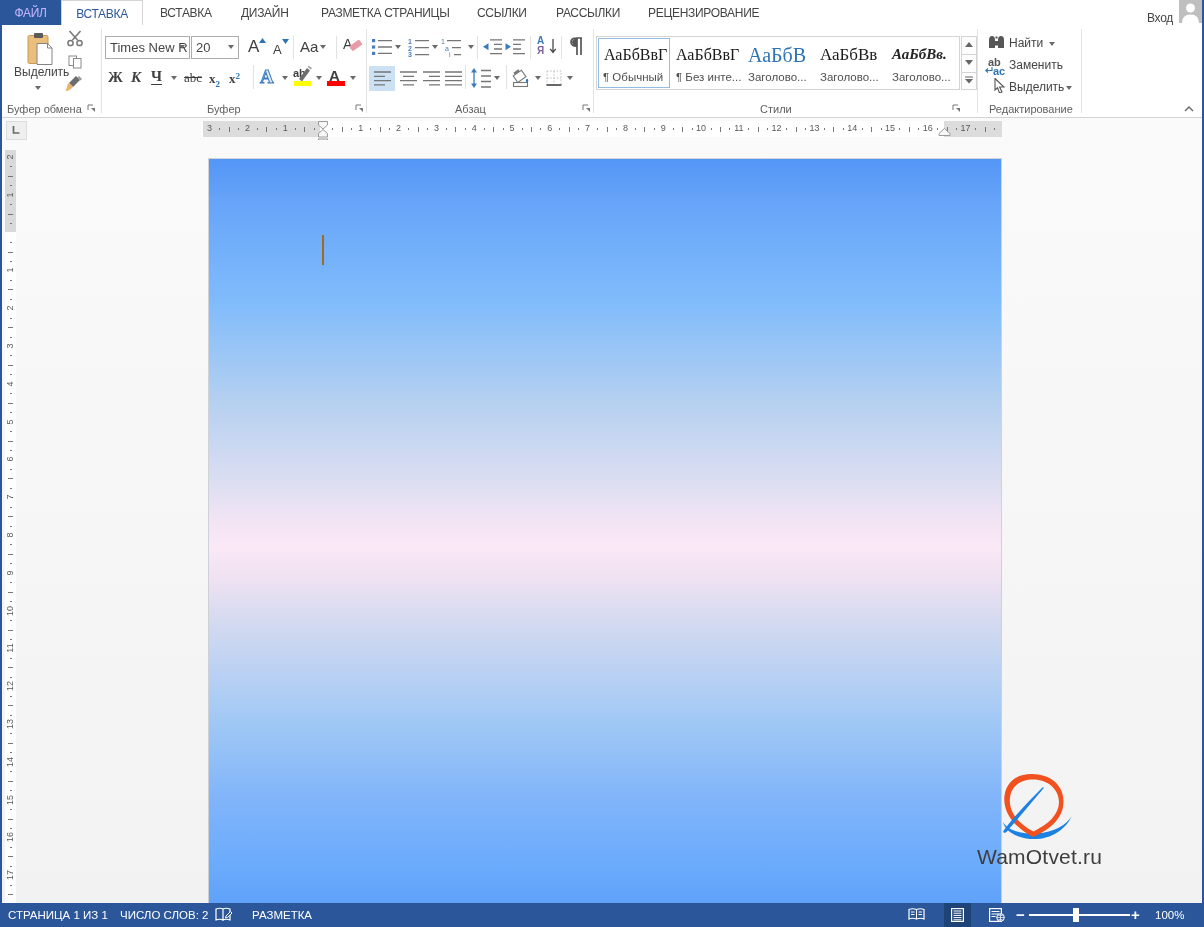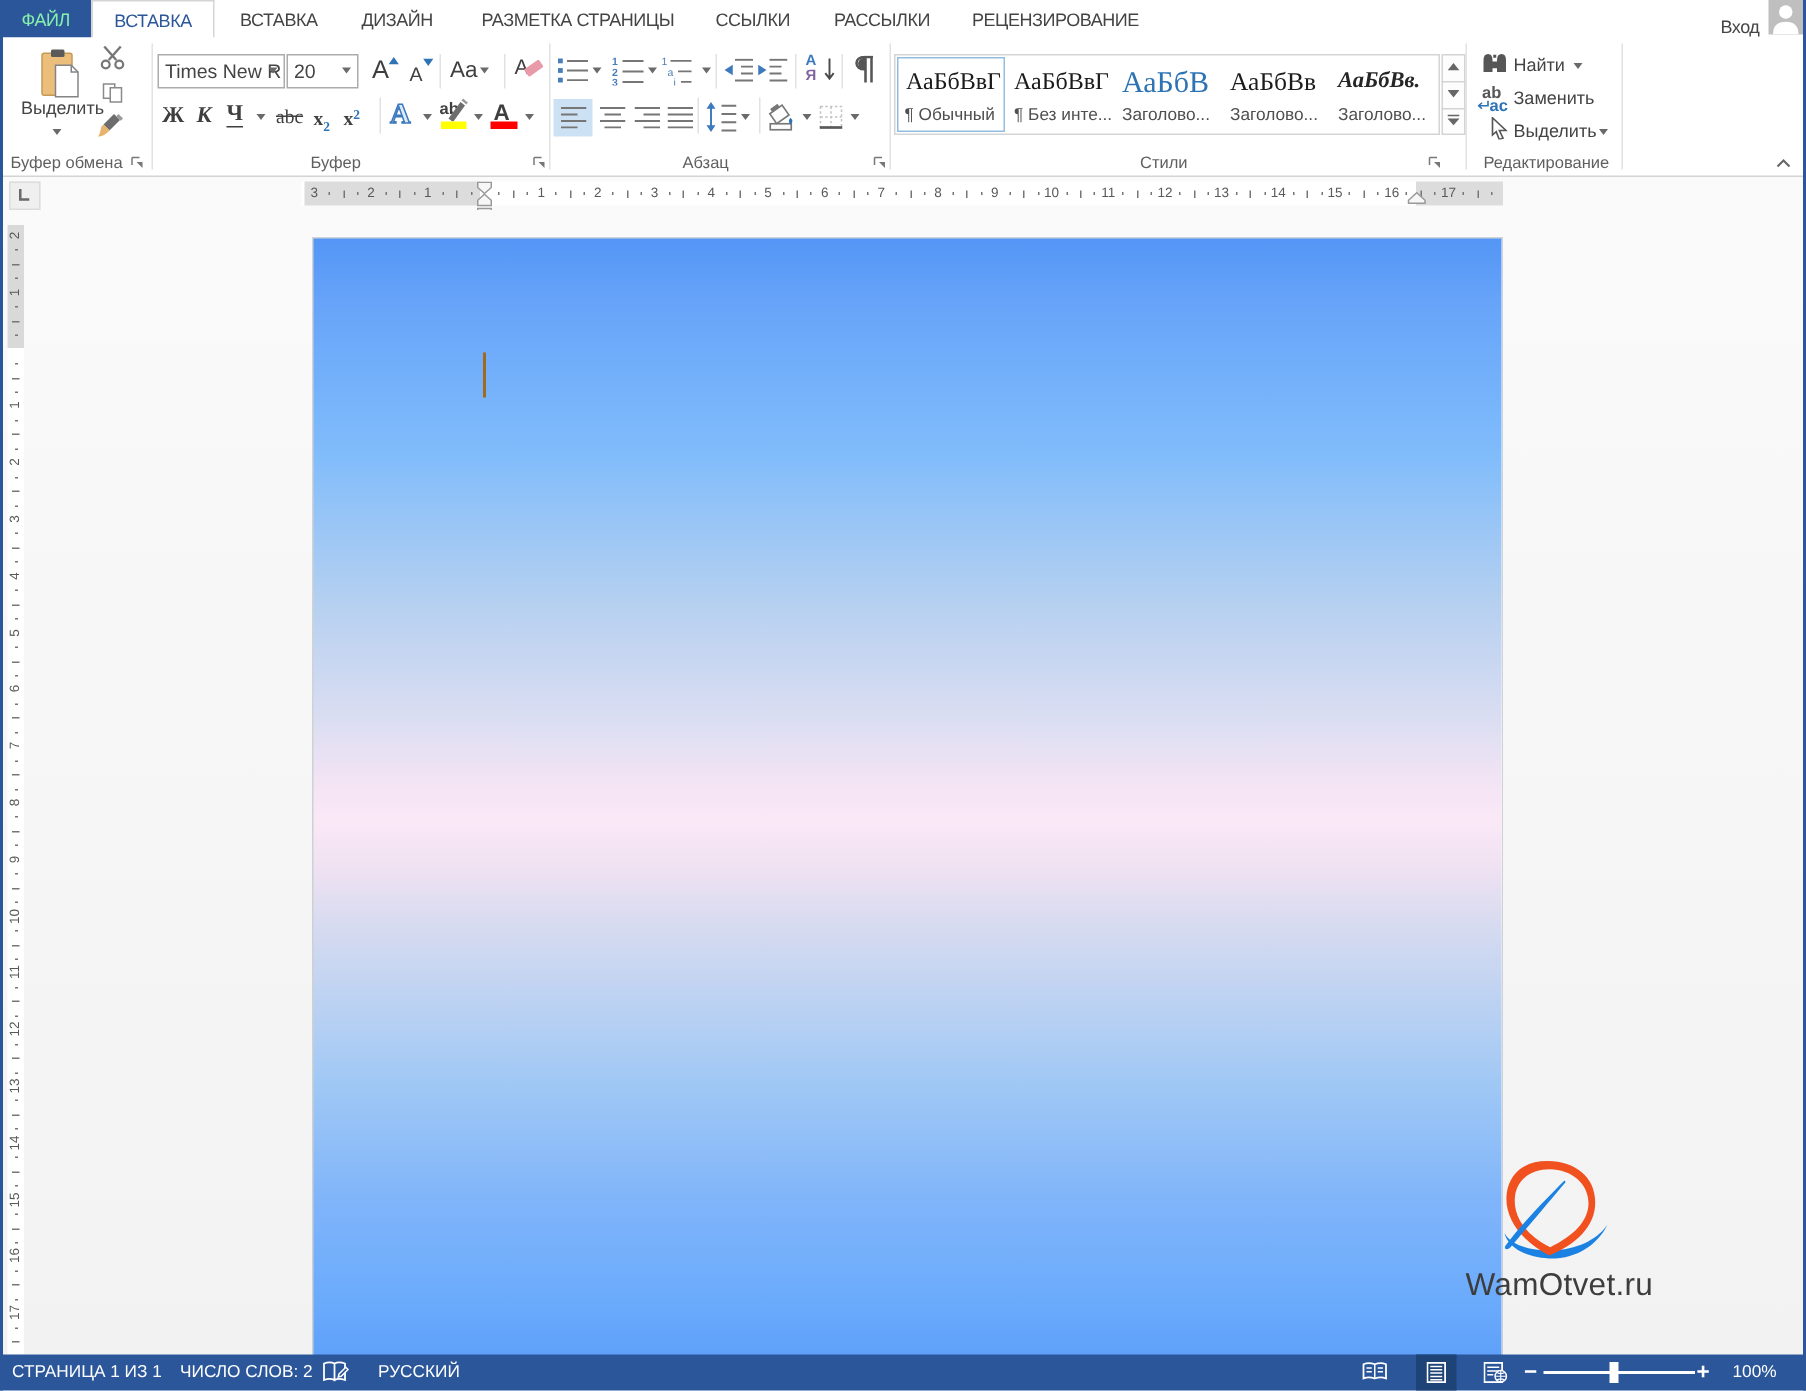--- a/index.html
+++ b/index.html
@@ -1,21 +1,21 @@
 <!DOCTYPE html>
 <html><head>
 <meta charset="utf-8">
 <style>
 html,body{margin:0;padding:0;}
 body{width:1204px;height:927px;overflow:hidden;position:relative;font-family:"Liberation Sans",sans-serif;background:#fff;}
 .abs{position:absolute;}
 
 #tabbar{left:0;top:0;width:1204px;height:25px;background:#fff;}
 .tab{position:absolute;top:0;height:25px;line-height:26px;font-size:12px;color:#444;letter-spacing:-0.3px;}
-#tab-file{left:0;width:61px;background:#2b579a;color:#86efac;text-align:center;}
+#tab-file{left:0;width:61px;background:#2b579a;color:#c4b5fd;text-align:center;}
 #tab-home{left:61px;width:82px;background:#fff;border:1px solid #d5d5d5;border-bottom:none;color:#2b579a;text-align:center;box-sizing:border-box;}
 #vhod{left:1147px;top:5px;font-size:12px;color:#444;}
 #avatar{left:1179px;top:0;width:23px;height:23px;background:#bfbfbf;}
 
 #bl{left:0;top:0;width:2px;height:927px;background:#2b579a;z-index:50;}
 #br{left:1202px;top:0;width:2px;height:927px;background:#2b579a;z-index:50;}
 
 #ribbon{left:0;top:25px;width:1204px;height:92px;background:#fff;border-bottom:1px solid #d4d4d4;box-sizing:content-box;}
 .gsep{position:absolute;top:4px;width:1px;height:84px;background:#e2e2e2;}
 .glabel{position:absolute;top:78px;font-size:11px;color:#605f5f;white-space:nowrap;}
@@ -480,21 +480,21 @@
   <svg style="position:absolute;left:996px;top:630px;width:80px;height:76px;" viewBox="0 0 80 76">
     <path d="M5 52 C7 62 21 69.5 39 69 C57 68 69.5 56 73.5 46.5 C68.5 54.5 56 62.5 39 63.5 C22 64.5 8.5 59.5 5 52 Z" fill="#1b82e3"></path>
     <path d="M35 67 C15.5 57 4.5 41.5 6.5 25.5 C8.5 11 19.5 3.8 34 4 C52 4.2 65.5 14.5 65.5 31.5 C65.5 48 52.5 59.5 35 67 Z
              M35.5 61.5 C18.5 53 10.5 40.5 12 27.5 C13.5 15.5 23.5 9.5 35 9.5 C50 9.5 61 19.5 61 32 C61 44.5 50.5 54 35.5 61.5 Z" fill="#f1501f" fill-rule="evenodd"></path>
     <path d="M45 17 C36 26 18 44 6 60 C4 62.5 6.5 64 9 61.5 C20 48.5 37 28.5 45.8 18 Z" fill="#1b82e3"></path>
   </svg>
 </div>
 <div class="abs" id="statusbar">
   <div class="sbt" style="left:8px;">СТРАНИЦА 1 ИЗ 1</div>
   <div class="sbt" style="left:120px;">ЧИСЛО СЛОВ: 2</div>
-  <div class="sbt" style="left:252px;">РУССКИЙ</div>
+  <div class="sbt" style="left:252px;">РАЗМЕТКА</div>
   <div class="sbt" style="left:1155px;text-align:right;">100%</div>
   <svg class="ric" style="left:215px;top:4px;width:18px;height:16px;" viewBox="0 0 18 16">
     <path d="M1 2 Q5 0.5 8 2 V13 Q5 11.5 1 13 z M8 2 Q11 0.5 15 2 V13 Q11 11.5 8 13 z" fill="none" stroke="#fff" stroke-width="1.2"></path>
     <path d="M11 9 L15.5 4.5 l1.5 1.5 L12.5 10.5 l-2 0.5 z" fill="#2b579a" stroke="#fff" stroke-width="1"></path>
   </svg>
   <svg class="ric" style="left:908px;top:5px;width:17px;height:13px;" viewBox="0 0 17 13">
     <path d="M1 1.5 Q4.5 0 8.5 1.5 Q12.5 0 16 1.5 V11 Q12.5 9.5 8.5 11 Q4.5 9.5 1 11 z" fill="none" stroke="#fff" stroke-width="1.2"></path>
     <path d="M8.5 1.5 V11 M3 4 h3.5 M3 6.5 h3.5 M10.5 4 h3.5 M10.5 6.5 h3.5" stroke="#fff" stroke-width="1"></path>
   </svg>
   <div style="position:absolute;left:944px;top:0;width:27px;height:24px;background:#1e4377;"></div>

